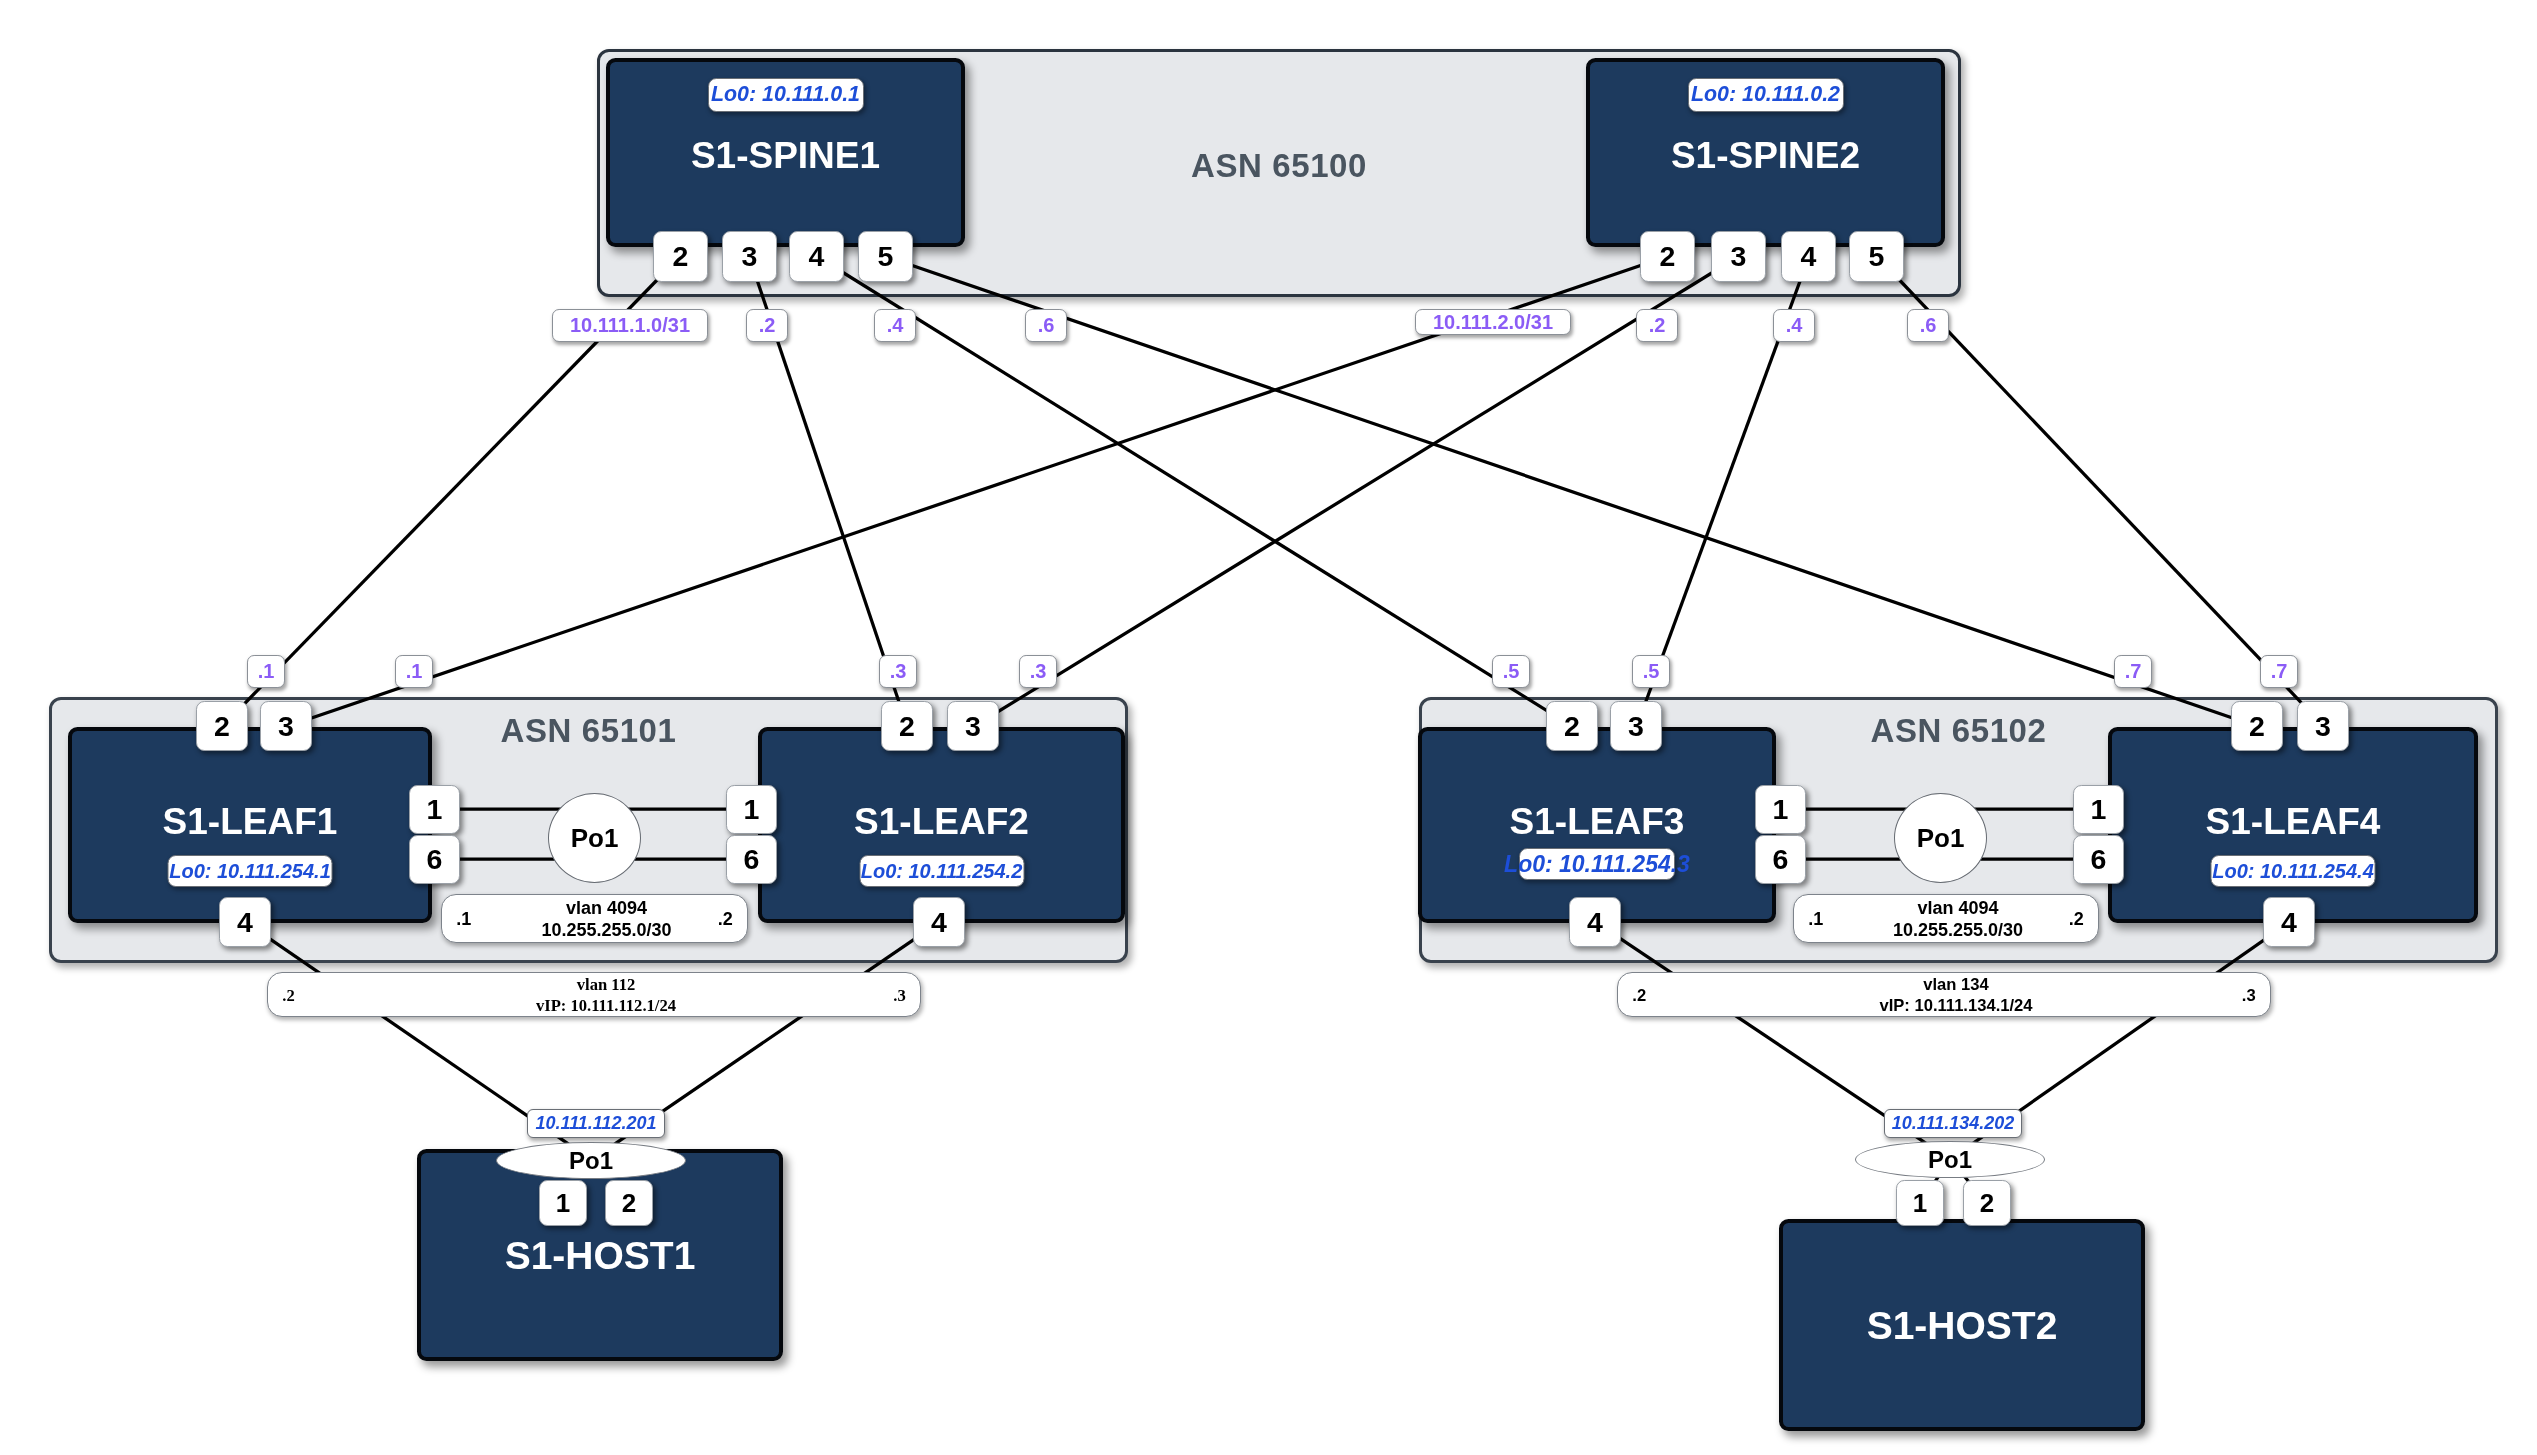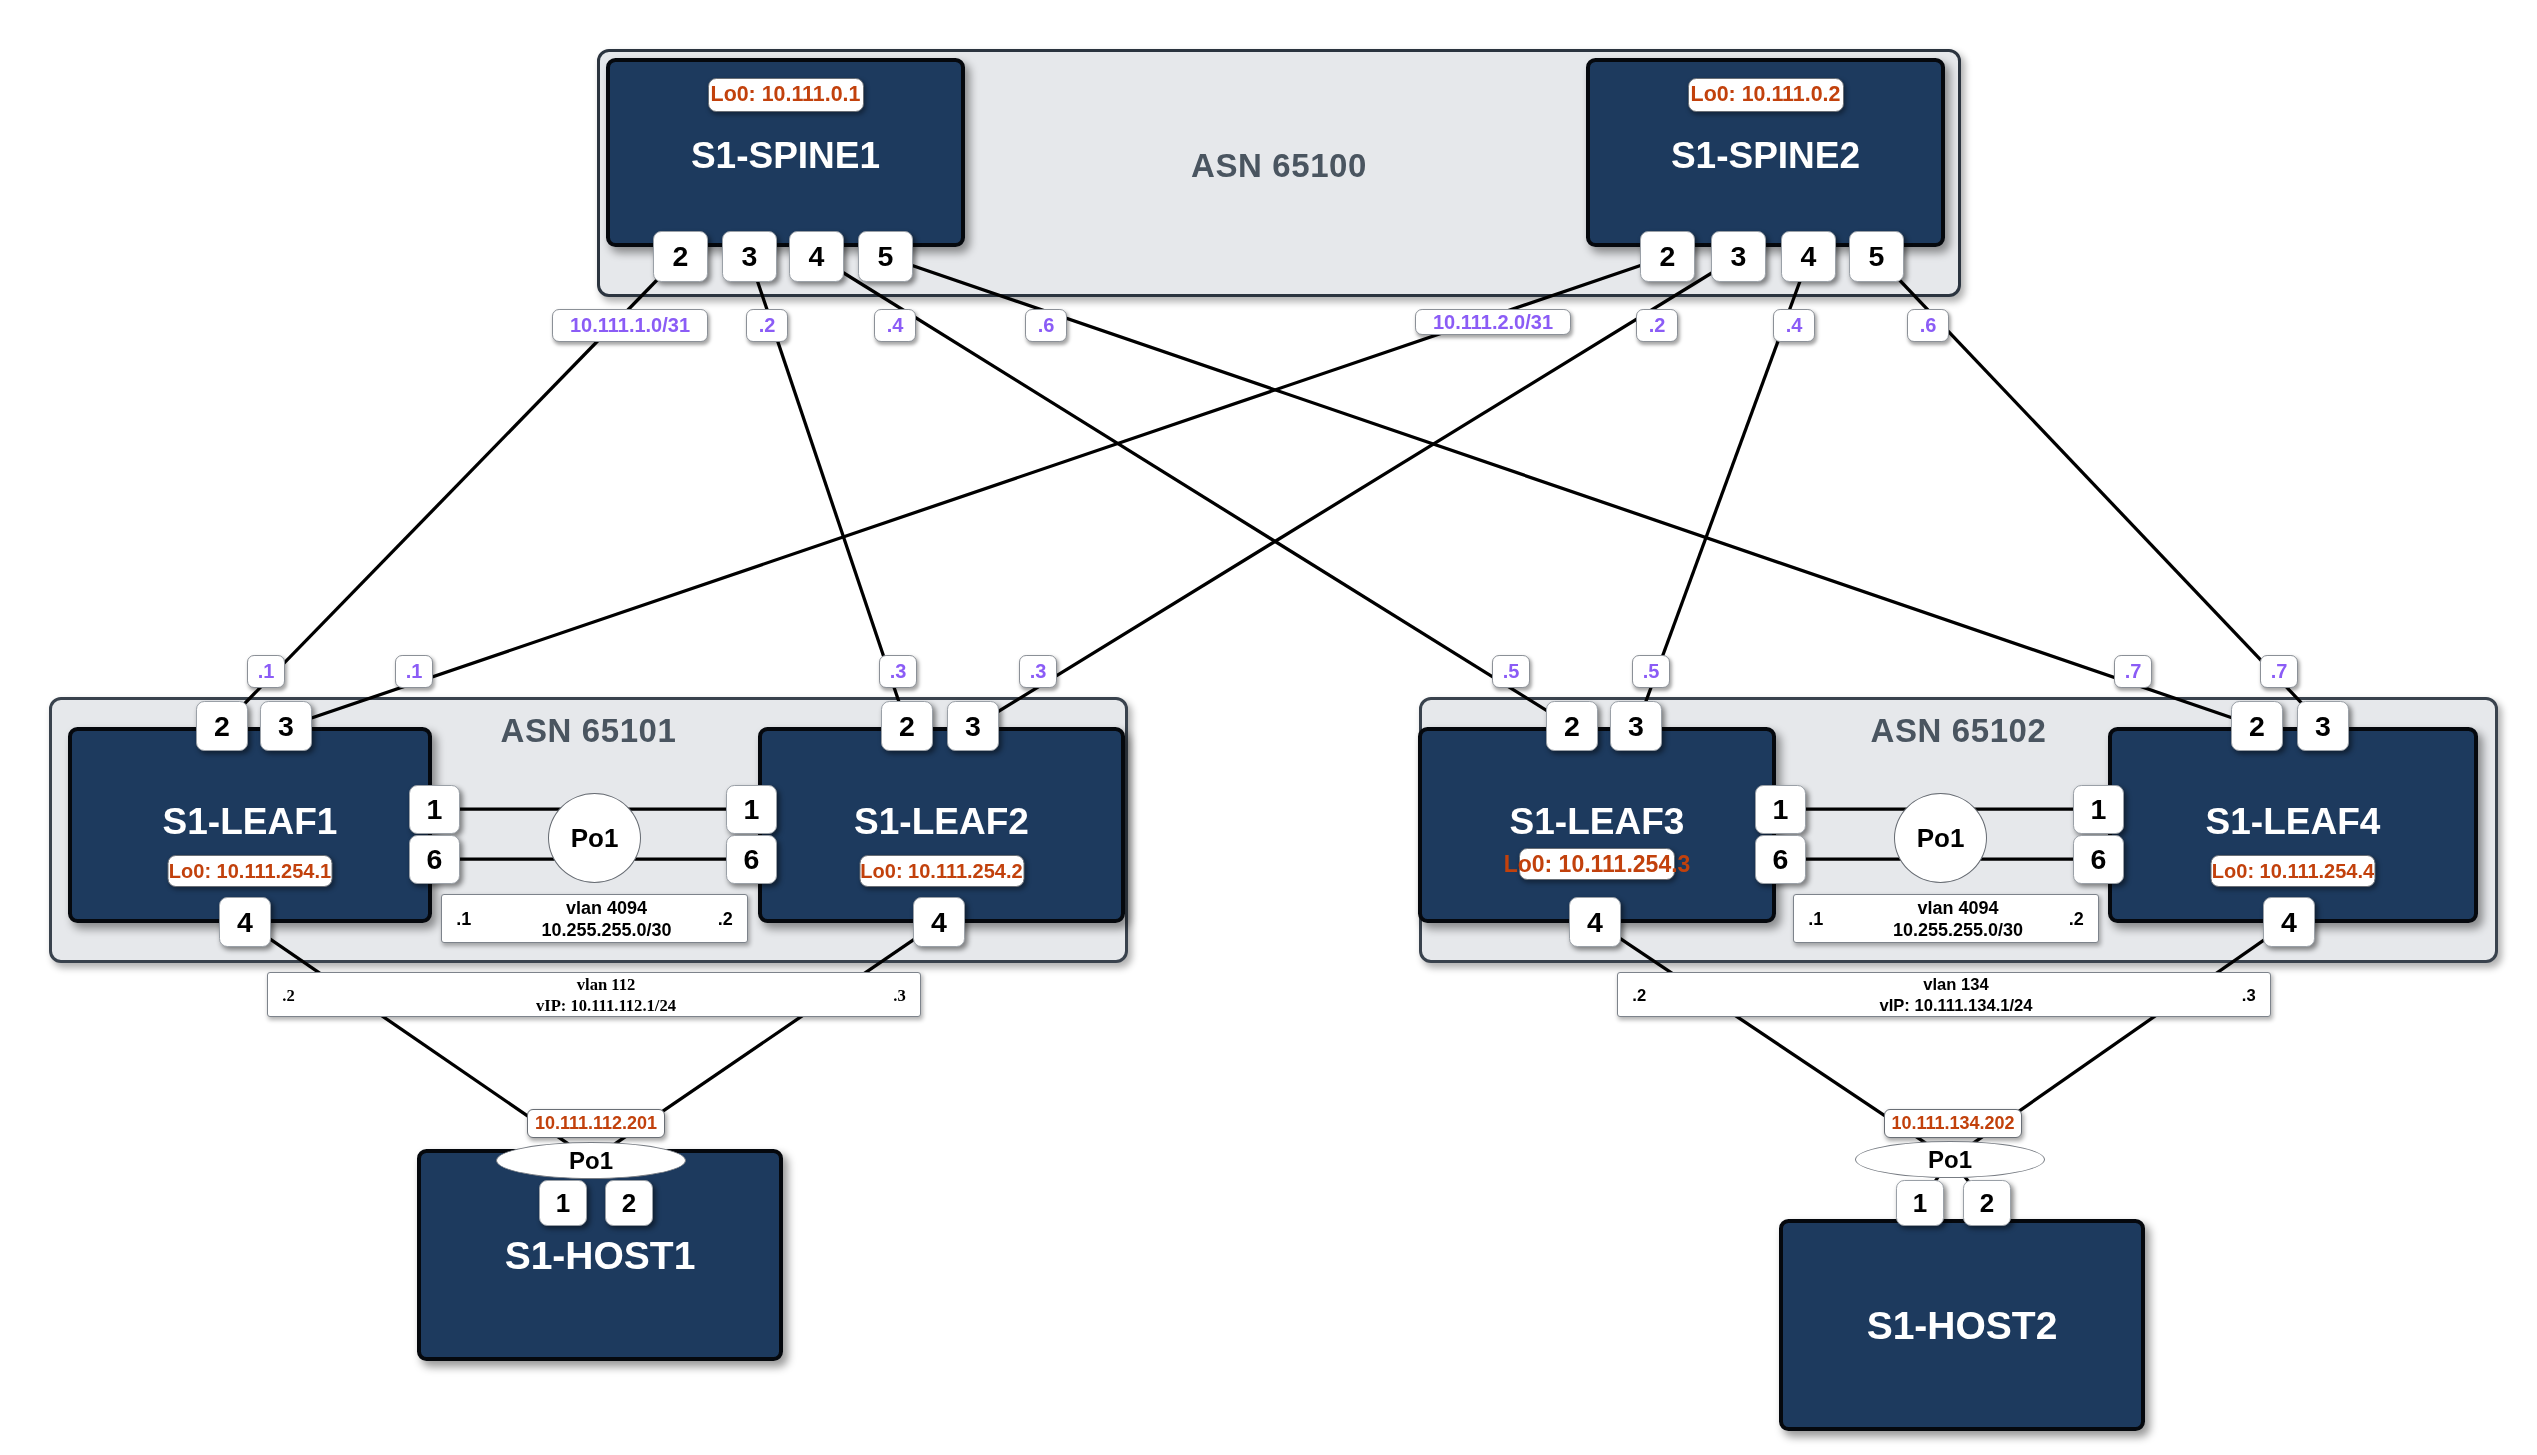--- a/index.html
+++ b/index.html
@@ -15,33 +15,33 @@
             box-shadow:3.6px 4.2px 7.1px rgba(0,0,0,0.30);box-sizing:border-box;}
   .groupbox.pod{border-width:3px;border-color:#39424d;}
 
   .asn{position:absolute;text-align:center;font-weight:bold;font-size:33px;color:#4a5560;letter-spacing:0.6px;}
 
   .node{position:absolute;background:#1d3a5e;border:4.2px solid #05080d;border-radius:9.5px;
         box-shadow:4.8px 5.3px 8.3px rgba(0,0,0,0.40);box-sizing:border-box;}
   .node .name{position:absolute;left:0;right:0;text-align:center;color:#ffffff;font-weight:bold;
               font-size:37px;letter-spacing:0px;}
   .pill{position:absolute;background:#ffffff;border:1.8px solid #696e75;border-radius:8.3px;
-        display:flex;align-items:center;justify-content:center;font-weight:bold;font-size:21.4px;color:#c2410c;
-        box-shadow:1.8px 2.4px 4.2px rgba(0,0,0,0.35);box-sizing:border-box;white-space:nowrap;}
+        display:flex;align-items:center;justify-content:center;font-weight:bold;font-size:21.4px;color:#1d4ed8;
+        box-shadow:1.8px 2.4px 4.2px rgba(0,0,0,0.35);box-sizing:border-box;white-space:nowrap;font-style:italic;}
   .pill.small{font-size:18px;border-width:1.2px;}
 
   .port{position:absolute;background:#ffffff;border:1.2px solid #9aa0a7;border-radius:8.3px;
         display:flex;align-items:center;justify-content:center;font-weight:bold;font-size:28.5px;color:#000;
         box-shadow:2.4px 3px 4.8px rgba(0,0,0,0.45);box-sizing:border-box;}
 
   .linklabel{position:absolute;background:#ffffff;border:1.2px solid #8b9097;border-radius:7.1px;
         display:flex;align-items:center;justify-content:center;font-weight:bold;font-size:20px;color:#8b5cf6;
         box-shadow:1.8px 2.4px 3.6px rgba(0,0,0,0.35);box-sizing:border-box;white-space:nowrap;}
 
-  .vlanbox{position:absolute;background:#ffffff;border:1.2px solid #7d838b;border-radius:3px;
+  .vlanbox{position:absolute;background:#ffffff;border:1.2px solid #7d838b;border-radius:15px;
         box-shadow:1.8px 2.4px 4.2px rgba(0,0,0,0.30);box-sizing:border-box;
         display:flex;flex-direction:column;align-items:center;justify-content:center;
         font-weight:bold;font-size:18px;line-height:22px;color:#000;padding-left:24px;}
   .vlanbox .side{position:absolute;top:50%;transform:translateY(-50%);font-size:18px;font-weight:bold;}
   .vlanbox .side.l{left:14.3px;}
   .vlanbox .side.r{right:14.3px;}
 
   .po-circle{position:absolute;background:#ffffff;border:1.8px solid #666b72;border-radius:50%;
         display:flex;align-items:center;justify-content:center;font-weight:bold;font-size:26px;color:#000;
         box-sizing:border-box;}

